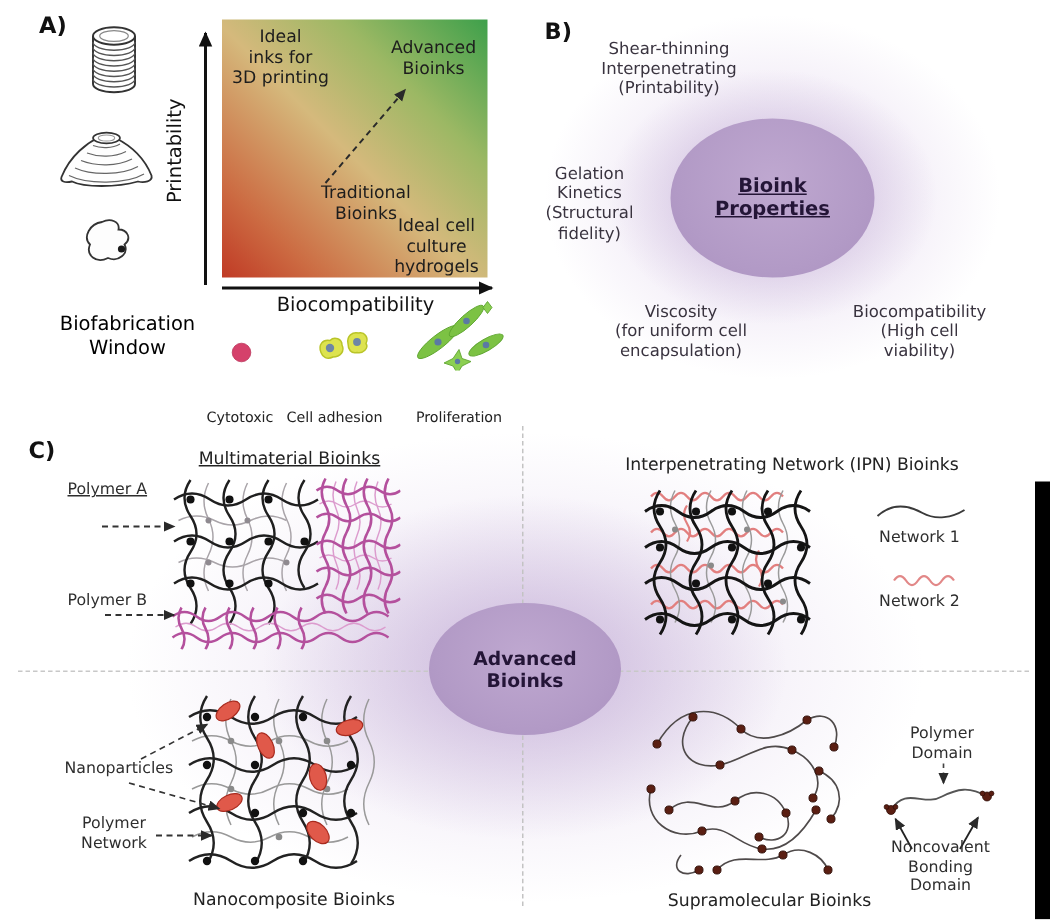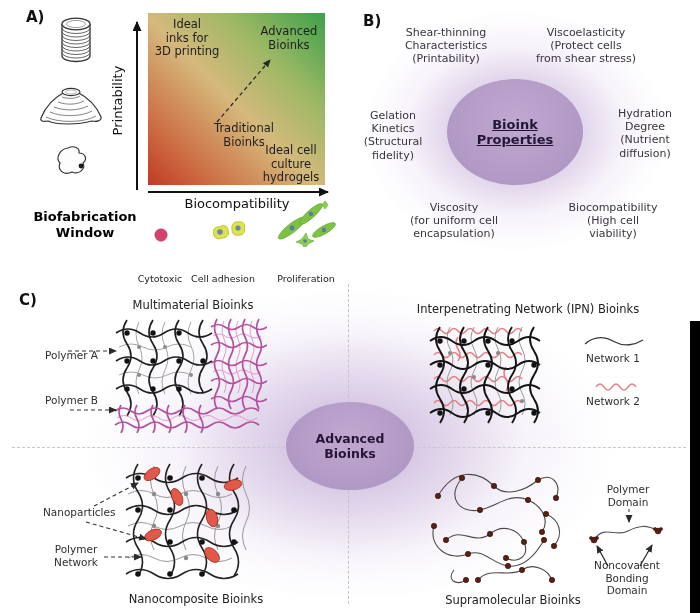--- a/index.html
+++ b/index.html
@@ -4,21 +4,21 @@
 <style>
   html,body{margin:0;padding:0;background:#fff;}
   .canvas{position:relative;width:700px;height:613px;background:#ffffff;
     font-family:"DejaVu Sans","Liberation Sans",sans-serif;color:#1a1a1a;overflow:hidden;}
   .abs{position:absolute;}
   .pre{white-space:pre-line;}
   .ctr{transform:translateX(-50%);text-align:center;}
   .panel-letter{font-size:15px;font-weight:bold;color:#111;}
   .region-lbl{font-size:11.5px;line-height:1.18;color:#1d1d1d;}
   .axis-lbl{font-size:13px;color:#111;}
-  .window-lbl{font-size:13px;font-weight:bold;line-height:1.25;color:#000;}
+  .window-lbl{font-size:13px;font-weight:normal;line-height:1.25;color:#000;}
   .legend-lbl{font-size:9.5px;color:#222;margin-top:24px;}
   .prop-lbl{font-size:11px;line-height:1.2;color:#39333f;}
   .quad-title{font-size:11.5px;color:#222;}
   .anno-lbl{font-size:10.5px;line-height:1.2;color:#2e2e2e;}
   .ellipse{border-radius:50%;display:flex;align-items:center;justify-content:center;
     text-align:center;font-weight:bold;color:#241537;
     background:radial-gradient(ellipse at 50% 40%, #bfa8d0 0%, #b29ac6 65%, #aa91bf 100%);}
   .glow-b{background:
     radial-gradient(ellipse 110px 85px at 50% 49%, rgba(172,142,198,.55) 0%, rgba(172,142,198,0) 100%),
     radial-gradient(ellipse 165px 132px at 50% 49%, rgba(193,168,214,.45) 0%, rgba(214,196,229,.22) 62%, rgba(235,226,242,0) 92%);}
@@ -143,49 +143,42 @@
         <circle cx="39" cy="17" r="2.2"></circle>
       <circle cx="52" cy="33" r="2.2"></circle>
         <circle cx="33" cy="44" r="1.8"></circle>
     </g>
   </svg>
   <div class="abs legend-lbl ctr" style="left:306px;top:249px;">Proliferation</div>
 
   <div class="abs panel-letter" style="left:363px;top:12px;">B)</div>
 
   <div class="abs prop-lbl ctr pre" style="left:446px;top:26px;">Shear-thinning
-Characteristics
+Interpenetrating
 (Printability)</div>
-  <div class="abs prop-lbl ctr pre" style="left:586px;top:26px;">Viscoelasticity
-(Protect cells
-from shear stress)</div>
   <div class="abs prop-lbl ctr pre" style="left:393px;top:109px;">Gelation
 Kinetics
 (Structural
 fidelity)</div>
-  <div class="abs prop-lbl ctr pre" style="left:645px;top:107px;">Hydration
-Degree
-(Nutrient
-diffusion)</div>
   <div class="abs prop-lbl ctr pre" style="left:454px;top:201px;">Viscosity
 (for uniform cell
 encapsulation)</div>
   <div class="abs prop-lbl ctr pre" style="left:613px;top:201px;">Biocompatibility
 (High cell
 viability)</div>
 
   <div class="abs ellipse pre" style="left:447px;top:79px;width:136px;height:106px;font-size:13px;text-decoration:underline;">Bioink
 Properties</div>
 
   <div class="abs vdash" style="left:348px;top:284px;height:320px;width:0;"></div>
   <div class="abs hdash" style="left:12px;top:447px;width:674px;height:0;"></div>
 
   <div class="abs panel-letter" style="left:19px;top:291px;">C)</div>
 
-  <div class="abs quad-title ctr" style="left:193px;top:298px;white-space:nowrap;">Multimaterial Bioinks</div>
+  <div class="abs quad-title ctr" style="left:193px;top:298px;white-space:nowrap;text-decoration:underline;">Multimaterial Bioinks</div>
   <div class="abs quad-title ctr" style="left:528px;top:302px;white-space:nowrap;">Interpenetrating Network (IPN) Bioinks</div>
   <div class="abs quad-title ctr" style="left:196px;top:592px;white-space:nowrap;">Nanocomposite Bioinks</div>
   <div class="abs quad-title ctr" style="left:513px;top:593px;white-space:nowrap;">Supramolecular Bioinks</div>
 
   <svg class="abs" style="left:113px;top:317px;" width="154" height="116" viewBox="0 0 154 116">
     <g fill="none" stroke="#a9a4a9" stroke-width="1">
       <path d="M26,5 q-6,12 0,24 t0,24 t0,24"></path>
         <path d="M52,5 q-6,12 0,24 t0,24 t0,24"></path>
       <path d="M78,5 q-6,12 0,24 t0,24 t0,24"></path>
       <path d="M6,30 q12,-6 24,0 t24,0 t24,0"></path>
@@ -240,21 +233,21 @@
       <path d="M2,108 q8,-6 16,0 t16,0 t16,0 t16,0 t16,0 t16,0 t16,0 t16,0 t16,0"></path>
       <path d="M8,88 q-4,7 0,14 t0,14"></path>
         <path d="M24,88 q-4,7 0,14 t0,14"></path>
         <path d="M40,88 q-4,7 0,14 t0,14"></path>
       <path d="M56,88 q-4,7 0,14 t0,14"></path>
         <path d="M72,88 q-4,7 0,14 t0,14"></path>
         <path d="M88,88 q-4,7 0,14 t0,14"></path>
     </g>
   </svg>
 
-  <div class="abs anno-lbl" style="left:45px;top:349px;">Polymer A</div>
+  <div class="abs anno-lbl" style="left:45px;top:320px;text-decoration:underline;">Polymer A</div>
   <svg class="abs" style="left:64px;top:344px;" width="62" height="14">
     <line x1="4" y1="7" x2="52" y2="7" stroke="#333" stroke-width="1.2" stroke-dasharray="4,3" marker-end="url(#ah-sm)"></line>
   </svg>
   <div class="abs anno-lbl" style="left:45px;top:394px;">Polymer B</div>
   <svg class="abs" style="left:66px;top:403px;" width="60" height="14">
     <line x1="4" y1="7" x2="50" y2="7" stroke="#333" stroke-width="1.2" stroke-dasharray="4,3" marker-end="url(#ah-sm)"></line>
   </svg>
 
   <svg class="abs" style="left:428px;top:323px;" width="122" height="108" viewBox="0 0 122 108">
     <g fill="none" stroke="#e27f7f" stroke-width="1.5">

